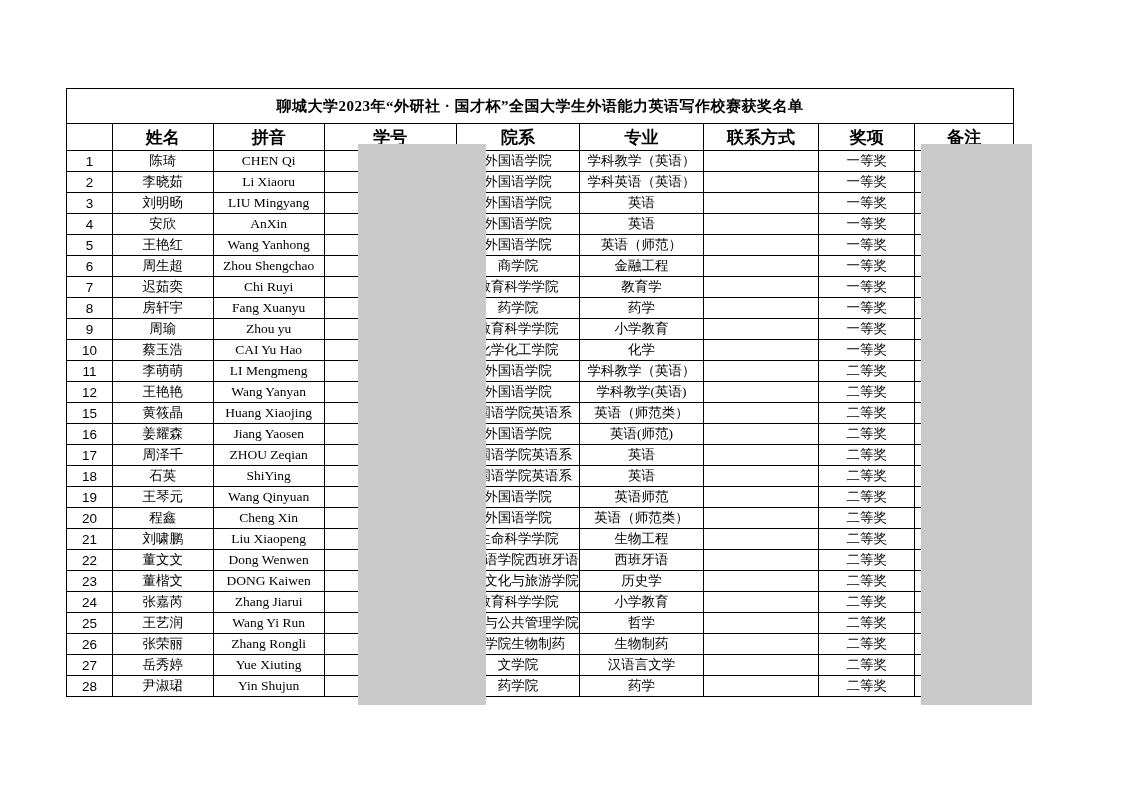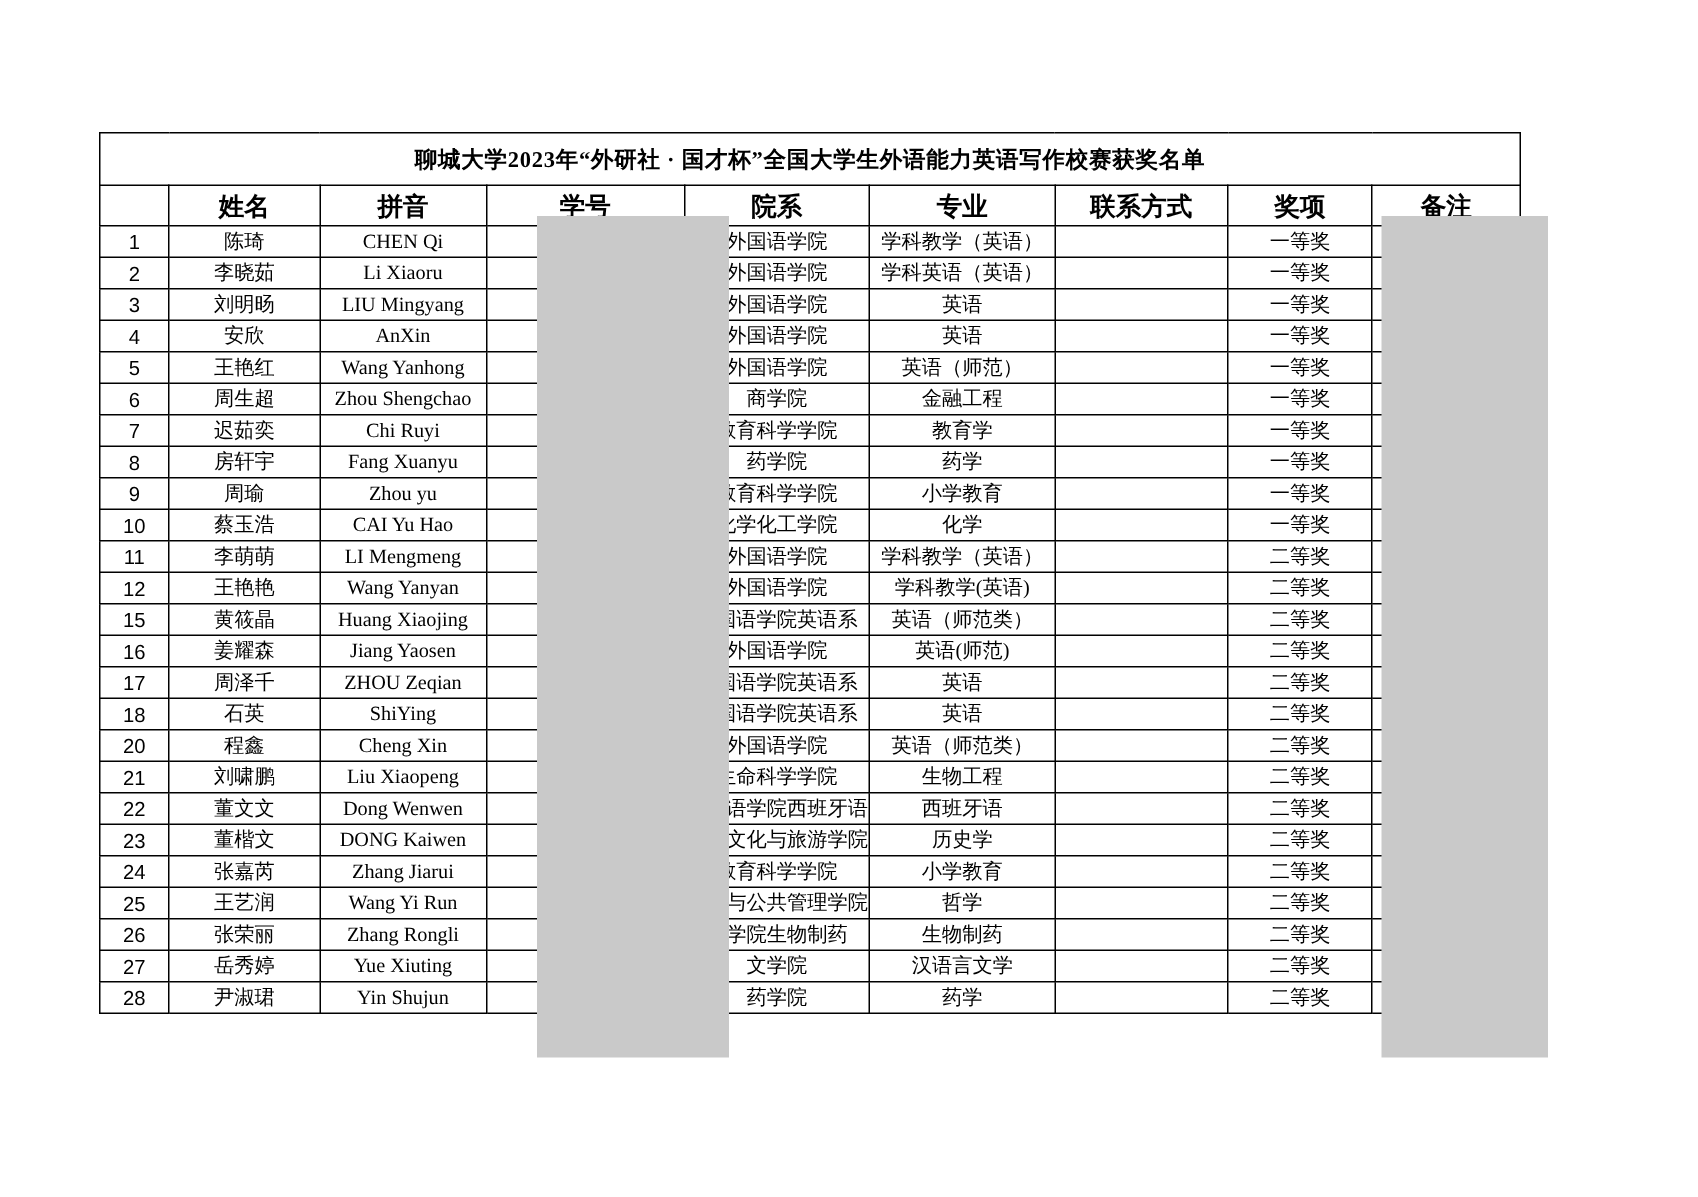--- a/index.html
+++ b/index.html
@@ -311,20 +311,31 @@
         <td class="name">石英</td>
         <td class="pinyin">ShiYing</td>
         <td class="sid"></td>
         <td class="dept">外国语学院英语系</td>
         <td class="major">英语</td>
         <td class="contact"></td>
         <td class="award">二等奖</td>
         <td class="note"></td>
       </tr>
       <tr class="data-row">
+        <td class="idx">19</td>
+        <td class="name">王琴元</td>
+        <td class="pinyin">Wang Qinyuan</td>
+        <td class="sid"></td>
+        <td class="dept">外国语学院</td>
+        <td class="major">英语师范</td>
+        <td class="contact"></td>
+        <td class="award">二等奖</td>
+        <td class="note"></td>
+      </tr>
+      <tr class="data-row">
         <td class="idx">20</td>
         <td class="name">程鑫</td>
         <td class="pinyin">Cheng Xin</td>
         <td class="sid"></td>
         <td class="dept">外国语学院</td>
         <td class="major">英语（师范类）</td>
         <td class="contact"></td>
         <td class="award">二等奖</td>
         <td class="note"></td>
       </tr>

